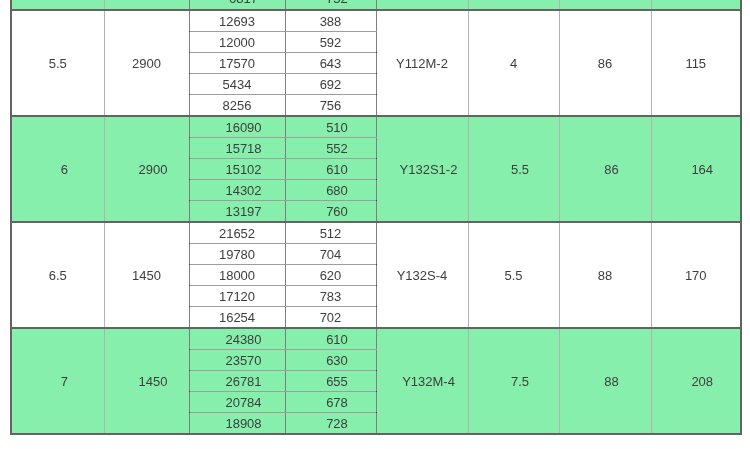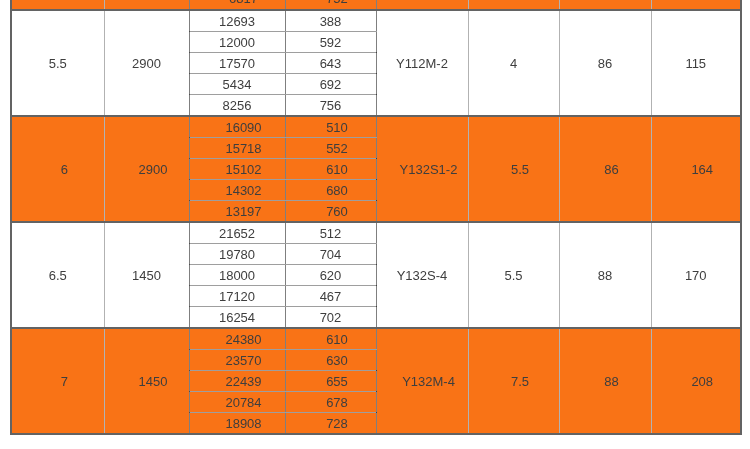--- a/index.html
+++ b/index.html
@@ -32,21 +32,21 @@
     font-size: 13px;
     color: #3e3e3e;
     background: #ffffff;
     border-left: 1px solid rgba(0,0,0,0.30);
     border-bottom: 1px solid rgba(0,0,0,0.38);
     overflow: hidden;
     white-space: nowrap;
   }
   td.c1 { border-left: none; }
   td.c3, td.c4, td.c5 { border-left: 1px solid rgba(0,0,0,0.50); }
-  tbody.green td { background: #f97316; padding-left: 13px; }
+  tbody.green td { background: #86efac; padding-left: 13px; }
   
   tbody.partial td { height: 9px; }
   .clipbox {
     position: relative;
     height: 9px;
     overflow: hidden;
   }
   .clipbox span {
     position: absolute;
     top: -12px; left: 0; right: 0;
@@ -165,21 +165,21 @@
       <tr>
         <td class="c3">19780</td>
         <td class="c4">704</td>
       </tr>
       <tr>
         <td class="c3">18000</td>
         <td class="c4">620</td>
       </tr>
       <tr>
         <td class="c3">17120</td>
-        <td class="c4">467</td>
+        <td class="c4">783</td>
       </tr>
       <tr>
         <td class="c3">16254</td>
         <td class="c4">702</td>
       </tr>
     </tbody>
 
     <tbody class="grp green">
       <tr>
         <td class="c1" rowspan="5">7</td>
@@ -189,21 +189,21 @@
         <td class="c5" rowspan="5">Y132M-4</td>
         <td class="c6" rowspan="5">7.5</td>
         <td class="c7" rowspan="5">88</td>
         <td class="c8" rowspan="5">208</td>
       </tr>
       <tr>
         <td class="c3">23570</td>
         <td class="c4">630</td>
       </tr>
       <tr>
-        <td class="c3">22439</td>
+        <td class="c3">26781</td>
         <td class="c4">655</td>
       </tr>
       <tr>
         <td class="c3">20784</td>
         <td class="c4">678</td>
       </tr>
       <tr>
         <td class="c3">18908</td>
         <td class="c4">728</td>
       </tr>

